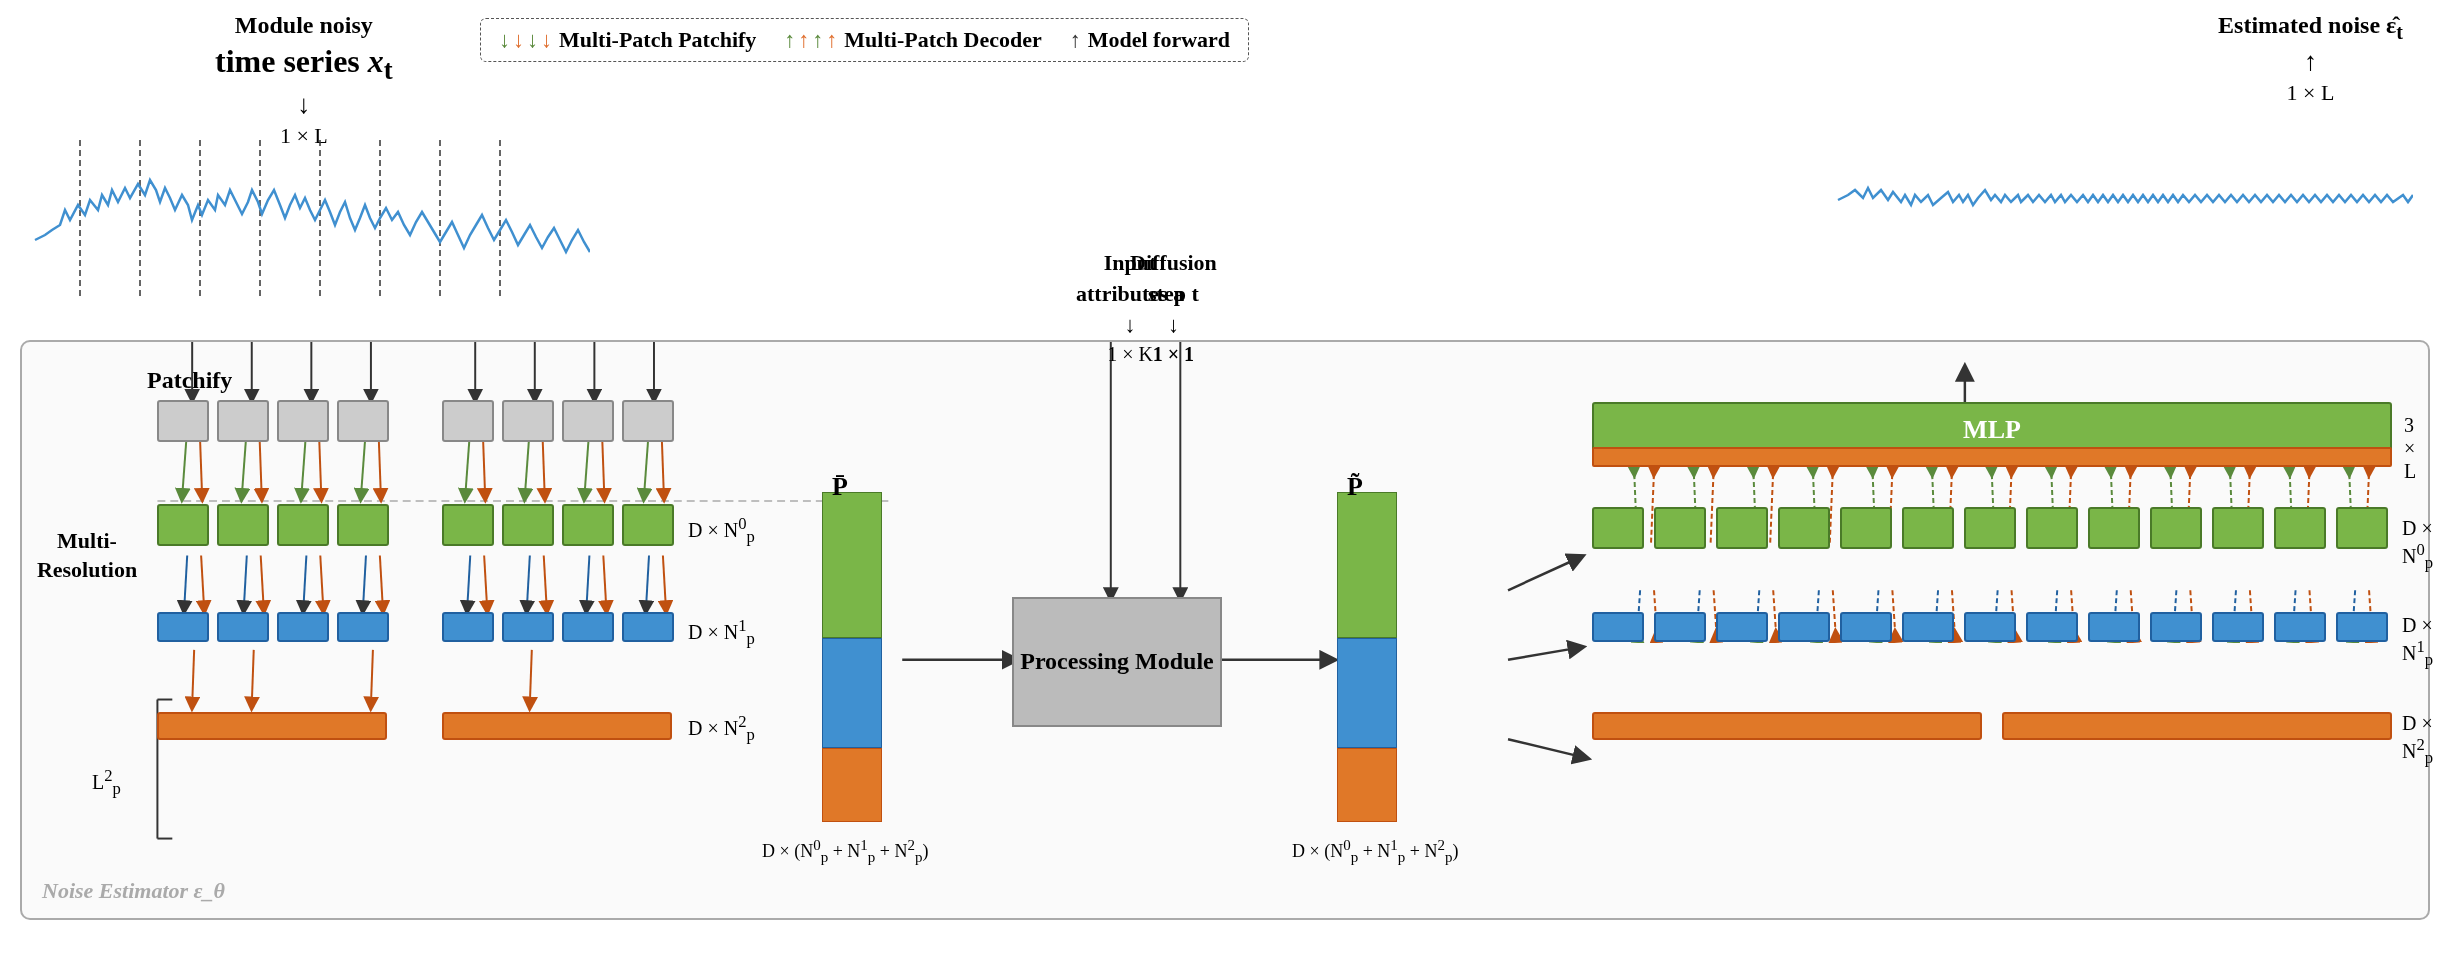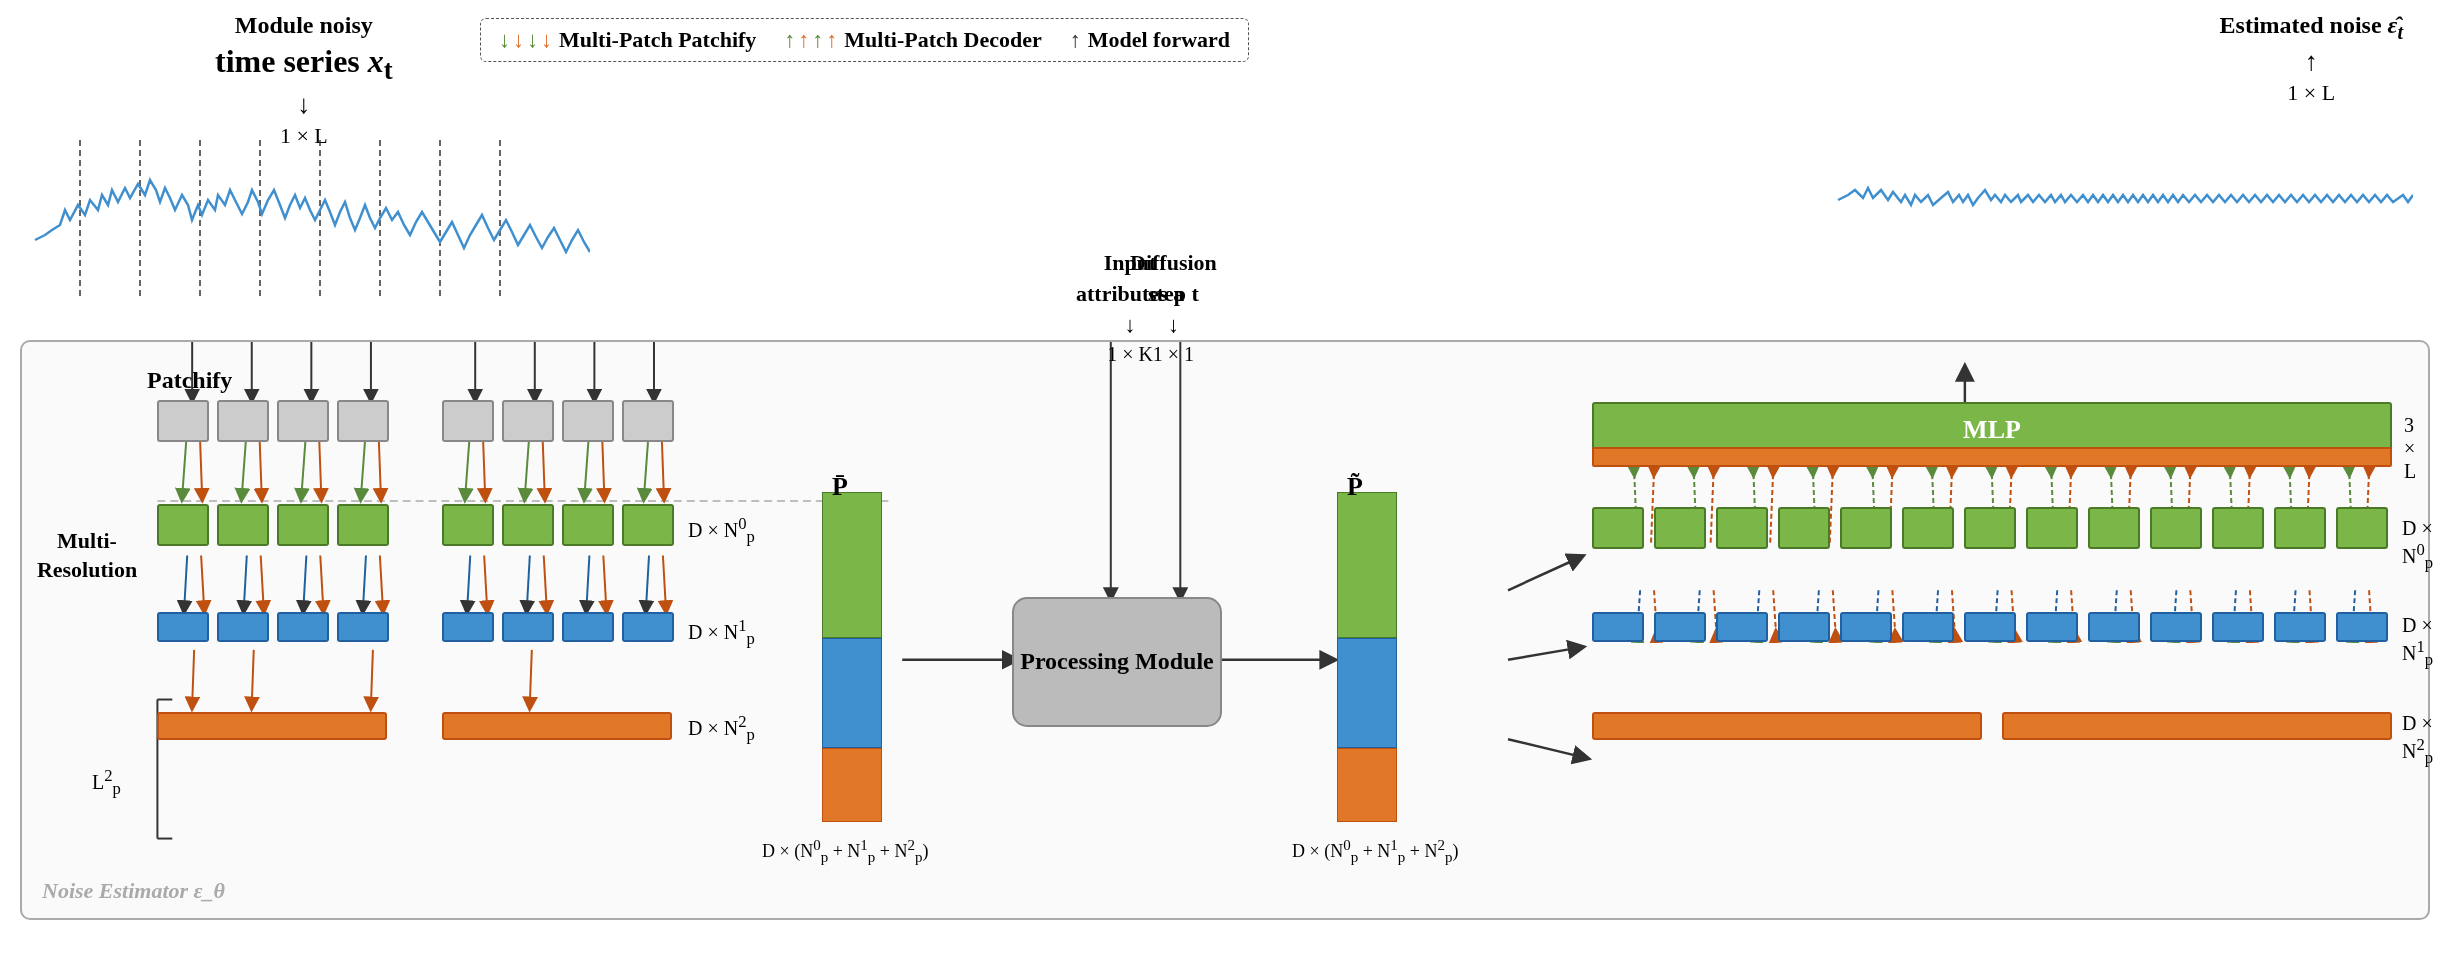--- a/index.html
+++ b/index.html
@@ -119,21 +119,21 @@
       border: 2px solid #c05010;
       background: #e07828;
       border-radius: 3px;
     }
 
     
     .processing-module {
       position: absolute;
       background: #bbb;
       border: 2.5px solid #888;
-      border-radius: 15px;
+      border-radius: 0;
       display: flex;
       align-items: center;
       justify-content: center;
       font-size: 24px;
       font-weight: bold;
       text-align: center;
       line-height: 1.3;
     }
 
     
@@ -192,21 +192,21 @@
   </div>
 
   <div class="input-label" style="left:215px; top:10px;">
     <div style="font-size:24px; font-weight:bold;">Module noisy</div>
     <div style="font-size:32px; font-weight:bold;">time series <span style="font-style:italic;">x</span><sub>t</sub></div>
     <div style="font-size:26px; text-align:center;">↓</div>
     <div style="font-size:22px; font-weight:normal; text-align:center;">1 × L</div>
   </div>
 
   <div class="estimated-label" style="right:50px; top:10px; text-align:center;">
-    <div style="font-size:24px; font-weight:bold;">Estimated noise <span style="font-style:italic;">ε̂<sub>t</sub></span></div>
+    <div style="font-size:24px; font-weight:bold;">Estimated noise <span style="">ε̂<sub>t</sub></span></div>
     <div style="font-size:26px; text-align:center;">↑</div>
     <div style="font-size:22px; font-weight:normal;">1 × L</div>
   </div>
 
   <div class="timeseries-area">
     <svg width="560" height="160">
 
       <line x1="50" y1="0" x2="50" y2="160" stroke="#333" stroke-width="1.5" stroke-dasharray="6,4"></line>
       <line x1="110" y1="0" x2="110" y2="160" stroke="#333" stroke-width="1.5" stroke-dasharray="6,4"></line>
       <line x1="170" y1="0" x2="170" y2="160" stroke="#333" stroke-width="1.5" stroke-dasharray="6,4"></line>
@@ -519,16 +519,16 @@
     <div>Input</div>
     <div>attributes a</div>
     <div style="font-size:22px;">↓</div>
     <div style="font-weight:normal; font-size:20px;">1 × K</div>
   </div>
 
   <div class="diffusion-step-label" style="position:absolute; top:248px; left:1130px; font-size:22px; font-weight:bold; text-align:center;">
     <div>Diffusion</div>
     <div>step t</div>
     <div style="font-size:22px;">↓</div>
-    <div style="font-weight:normal; font-size:20px;">1 × 1</div>
+    <div style="font-weight:bold; font-size:20px;">1 × 1</div>
   </div>
 
 </div>
 
 </body></html>

